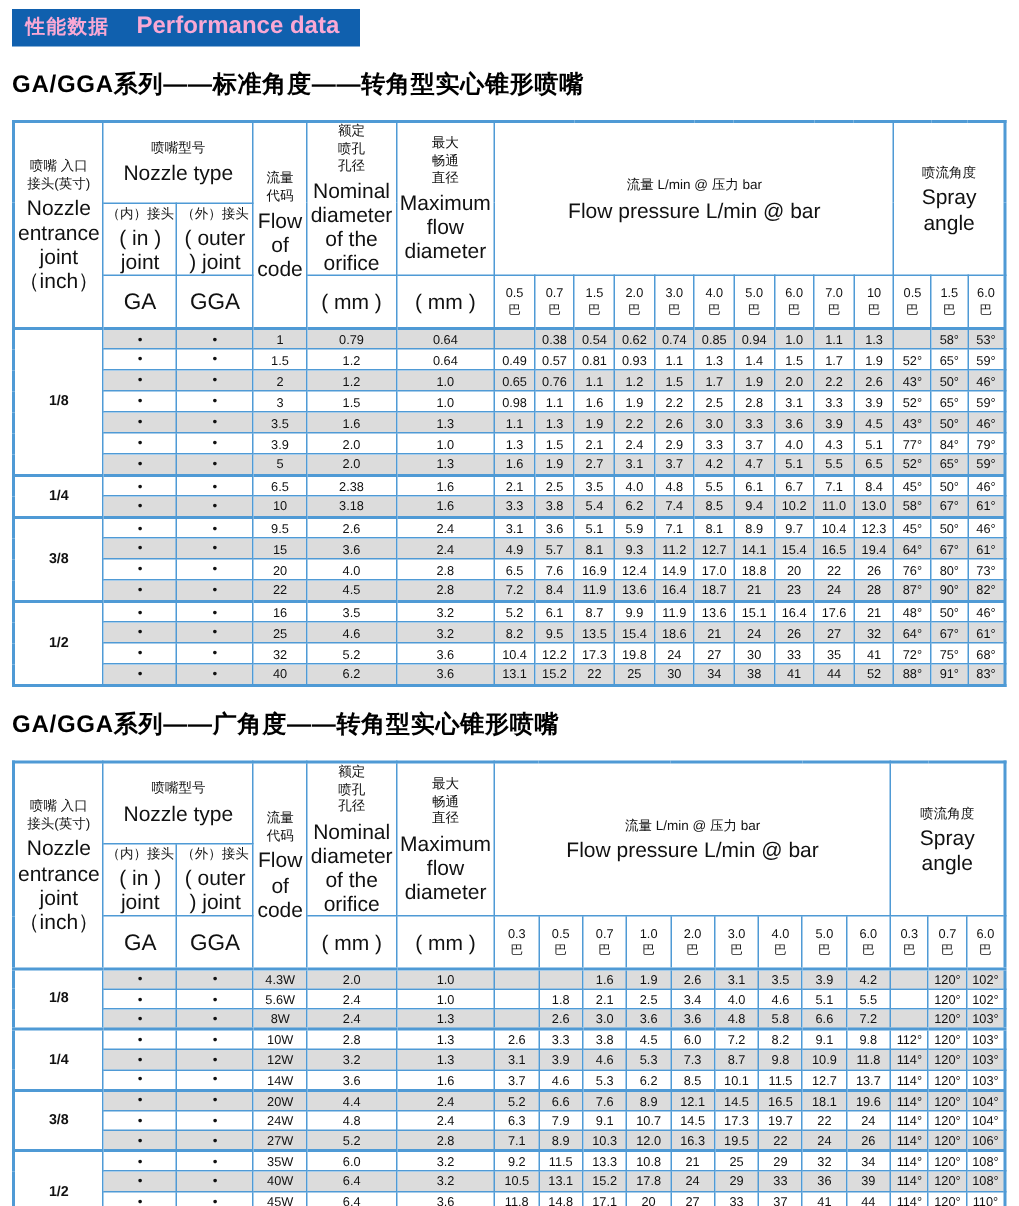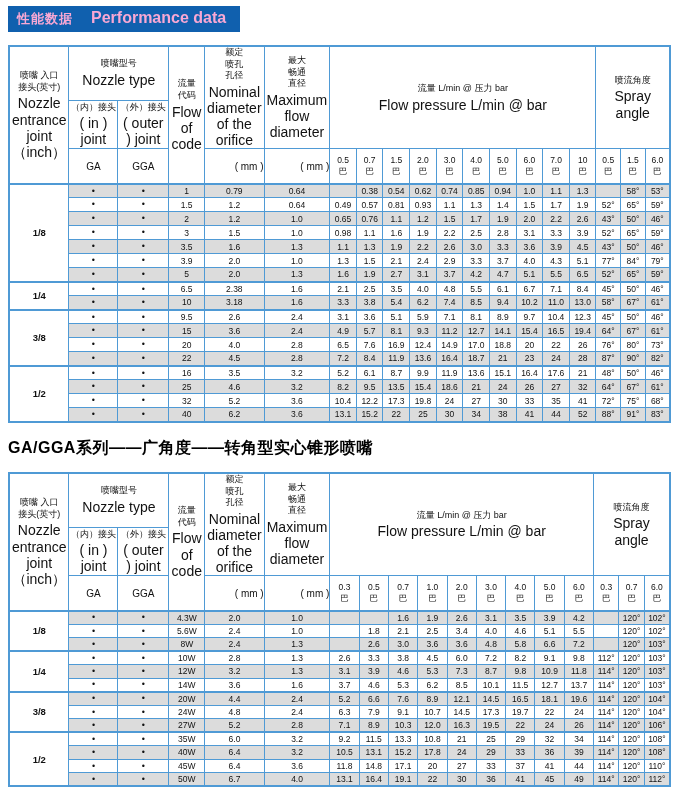--- a/index.html
+++ b/index.html
@@ -7,39 +7,40 @@
   .content{padding:6px 8px 0 8px;}
   .badge{display:inline-flex;align-items:baseline;gap:18px;background:#1060ae;color:#f9a8d4;padding:3px 14px 4px 9px;}
   .badge-zh{font-size:13px;font-weight:bold;letter-spacing:1px;}
   .badge-en{font-size:16px;font-weight:bold;}
   .section-title{font-size:16px;font-weight:bold;color:#000;margin:15px 0 0 0;letter-spacing:0.5px;}
   table{border-collapse:collapse;table-layout:fixed;margin-top:13px;border:2px solid #4f9ad5;}
   th,td{border:1px solid #4f9ad5;text-align:center;vertical-align:middle;padding:0;font-weight:normal;overflow:hidden;background:#fff;}
   .zh{font-size:9px;line-height:1.3;white-space:pre-line;}
   .en{font-size:14px;line-height:1.15;margin-top:2px;padding:0 2px;}
   .punit{font-size:8.5px;line-height:1.3;white-space:pre-line;}
-  .mm{font-size:10px;text-align:right;}
-  .code-hdr{font-size:10px;margin-top:36px;}
+  .mm{font-size:14px;}
+  .code-hdr{font-size:15px;margin-top:36px;}
   tbody td,tbody th{font-size:8.5px;line-height:1;}
   tr.stripe td{background:#dcdcdc;}
   th.size-cell{background:#fff;font-weight:bold;font-size:9.5px;}
   td.dot{font-size:9px;}
   tr.group-start td,tr.group-start th{border-top:2px solid #4f9ad5;}
 </style>
 </head>
 <body>
 
 <div class="content">
 
   <div class="badge">
     <span class="badge-zh">性能数据</span>
     <span class="badge-en">Performance data</span>
   </div>
 
   <section>
+    <h2 class="section-title">GA/GGA系列——标准角度——转角型实心锥形喷嘴</h2>
     <table>
         <colgroup>
           <col style="width: 52px;">
           <col style="width: 53px;">
           <col style="width: 54px;">
           <col style="width: 36px;">
           <col style="width: 50px;">
           <col style="width: 50px;">
           <col style="width: 28.7px;">
           <col style="width: 28.7px;">

